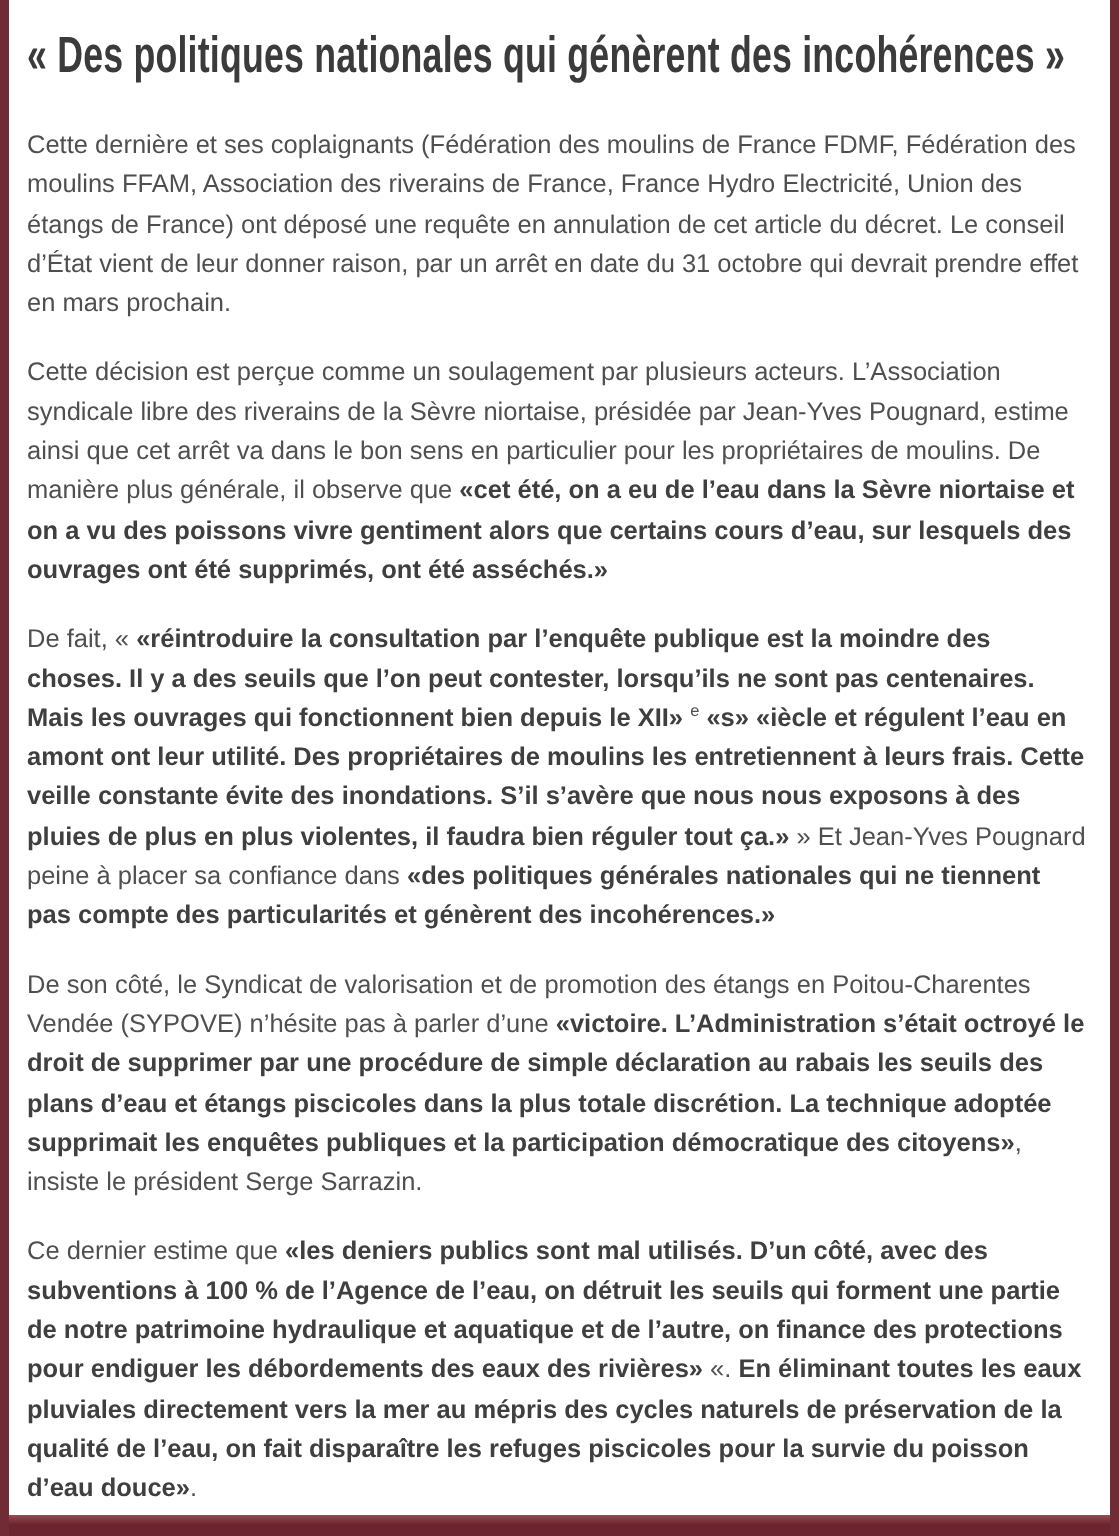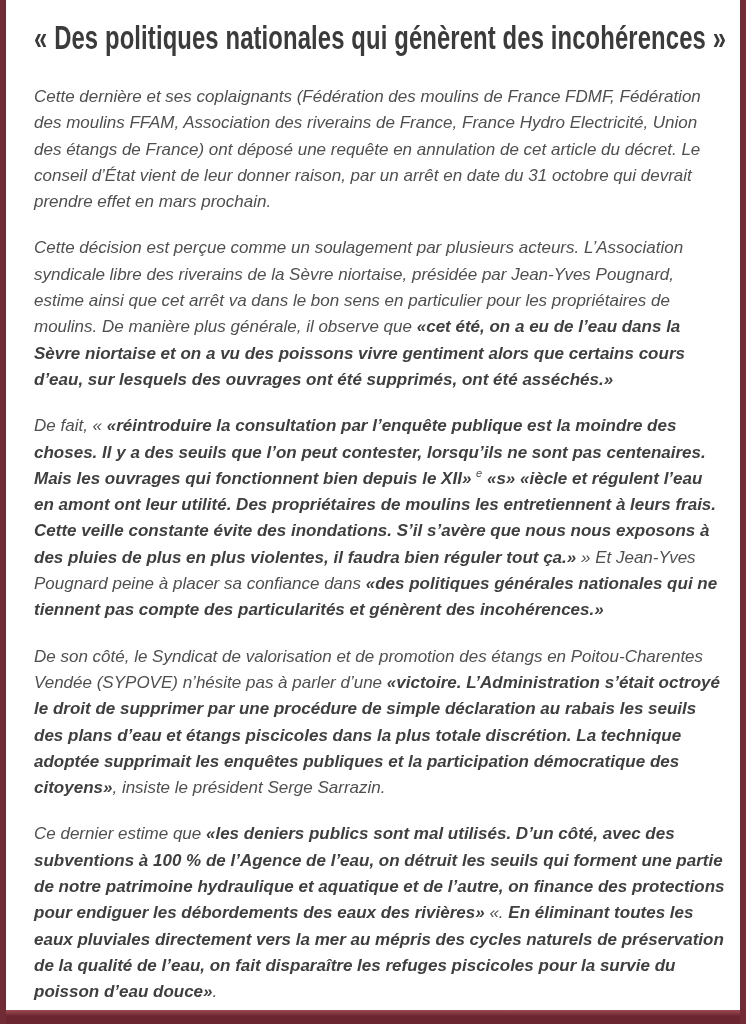--- a/index.html
+++ b/index.html
@@ -12,21 +12,21 @@
     width: 746px;
     height: 1024px;
     box-sizing: border-box;
     background: #ffffff;
     border-left: 6px solid var(--border, #702b34);
     border-right: 6px solid var(--border, #702b34);
     overflow: hidden;
     font-family: "Liberation Sans", "DejaVu Sans", sans-serif;
   }
   .content {
-    padding: 10px 15px 0 28px;
+    padding: 10px 15px 0 12px;
   }
   h1.title {
     margin: 8px 0 24px 0;
     height: 42px;
     overflow: visible;
     white-space: nowrap;
   }
   .title-inner {
     display: inline-block;
     font-weight: bold;
@@ -36,21 +36,20 @@
     transform: scaleX(0.70);
     transform-origin: left center;
     white-space: nowrap;
   }
   p.body {
     font-size: 17px;
     line-height: 26.3px;
     color: var(--body-text, #4f4f4f);
     margin: 0 0 20px 0;
     text-align: left;
-    font-style: italic;
   }
   p.body .b {
     font-weight: bold;
     color: var(--body-bold-text, #3f3f3f);
   }
   p.body sup {
     font-size: 11px;
     line-height: 0;
     vertical-align: super;
   }

